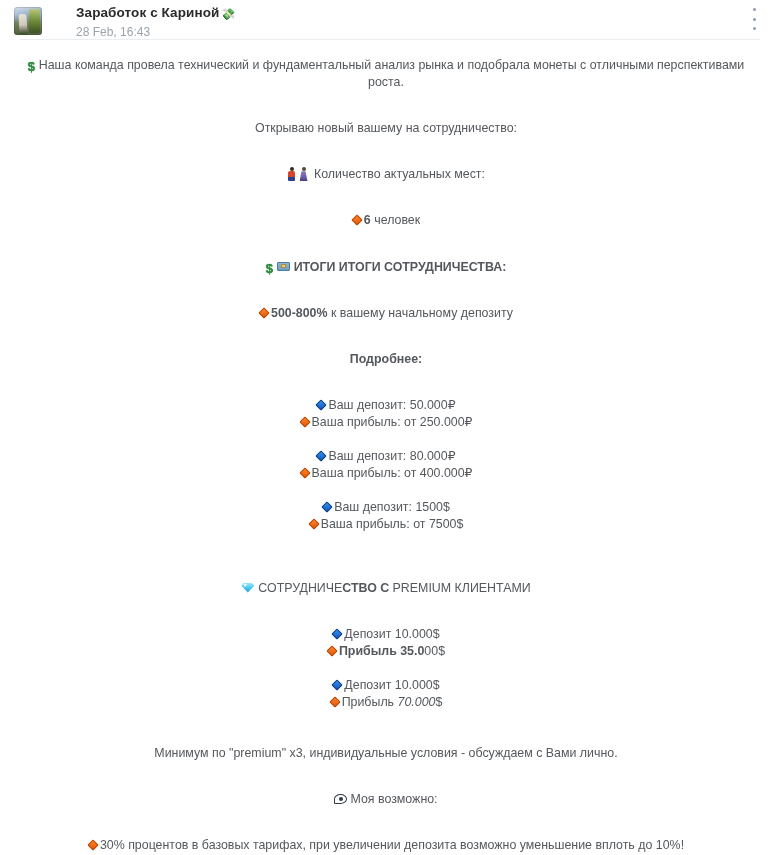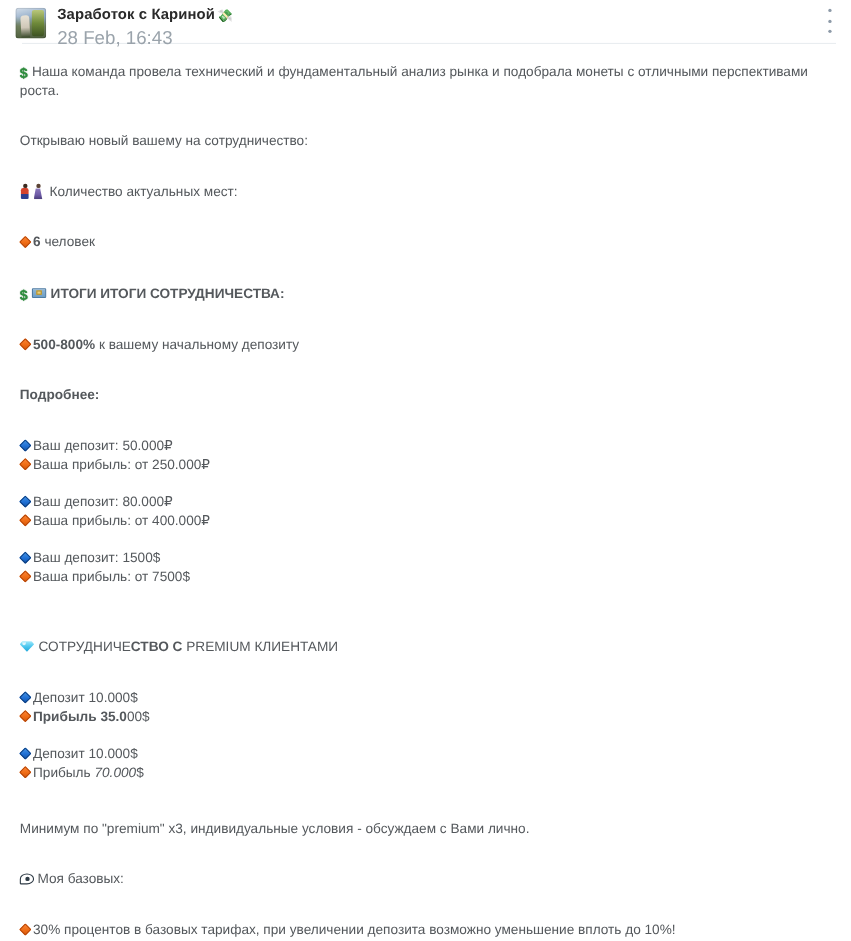--- a/index.html
+++ b/index.html
@@ -17,20 +17,21 @@
   }
 
   
   .post-header {
     position: relative;
     display: flex;
     align-items: flex-start;
     padding: 6px 10px 0 14px;
     height: 34px;
     box-sizing: border-box;
+    gap: 24px;
   }
   .avatar {
     width: 28px;
     height: 28px;
     border-radius: 3px;
     flex: 0 0 28px;
     margin-top: 1px;
     background:
       linear-gradient(160deg, rgba(255,255,255,0.55) 0%, rgba(255,255,255,0) 40%),
       linear-gradient(to bottom, #9fb6cf 0%, #8fa9c6 28%, #6f7f5c 60%, #4f5f3e 100%);
@@ -67,21 +68,21 @@
     font-weight: bold;
     color: #2a2a2a;
     letter-spacing: 0.1px;
     white-space: nowrap;
   }
   .channel-title .emoji {
     font-weight: normal;
     margin-left: 2px;
   }
   .post-date {
-    font-size: 17px;
+    font-size: 12px;
     color: #9aa3ab;
     margin-top: 5px;
   }
 
   .menu-dots {
     position: absolute;
     right: 13px;
     top: 8px;
     width: 14px;
     height: 22px;
@@ -109,20 +110,21 @@
   .post-body {
     padding: 0 20px 0 18px;
     font-size: 12.4px;
     line-height: 1.38;
     color: #54585c;
   }
   .line {
     margin: 0;
     padding: 0;
     white-space: pre-wrap;
+    text-align: center;
   }
   .gap-lg { height: 17px; }
   .gap-md { height: 12px; }
 
   .em { }
   .bd { font-weight: bold; }
   .bdi { font-weight: normal; font-style: italic; }
 
   .emoji {
     font-family: "DejaVu Sans", sans-serif;
@@ -351,21 +353,21 @@
   <p class="line"><span class="ico ico-diamond-orange"></span><span class="em">Прибыль </span><span class="bdi">70.000</span><span class="em">$</span></p>
 
   <div class="gap-lg"></div>
   <div class="gap-lg"></div>
 
   <p class="line"><span class="em">Минимум по "premium" х3, индивидуальные условия - обсуждаем с Вами лично.</span></p>
 
   <div class="gap-lg"></div>
   <div class="gap-md"></div>
 
-  <p class="line"><span class="ico ico-eye"></span><span class="em">Моя базовых:</span></p>
+  <p class="line"><span class="ico ico-eye"></span><span class="em">Моя возможно:</span></p>
 
   <div class="gap-lg"></div>
   <div class="gap-md"></div>
 
   <p class="line"><span class="ico ico-diamond-orange"></span><span class="em">30% процентов в базовых тарифах, при увеличении депозита возможно уменьшение вплоть до 10%!</span></p>
 
   <div class="gap-lg"></div>
 
 </div>
 

